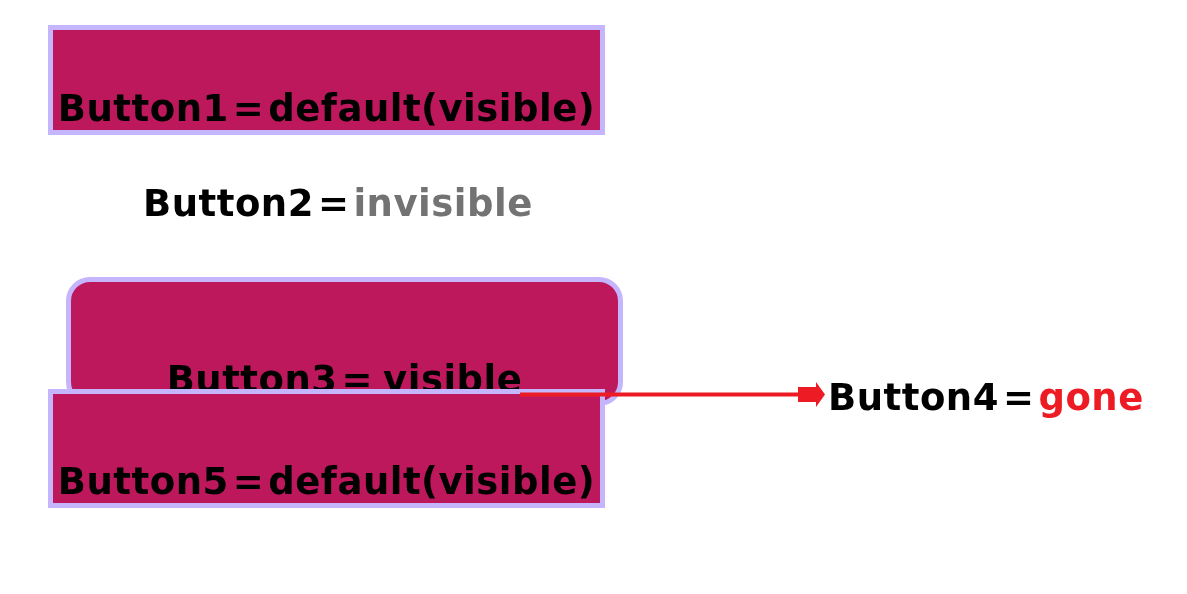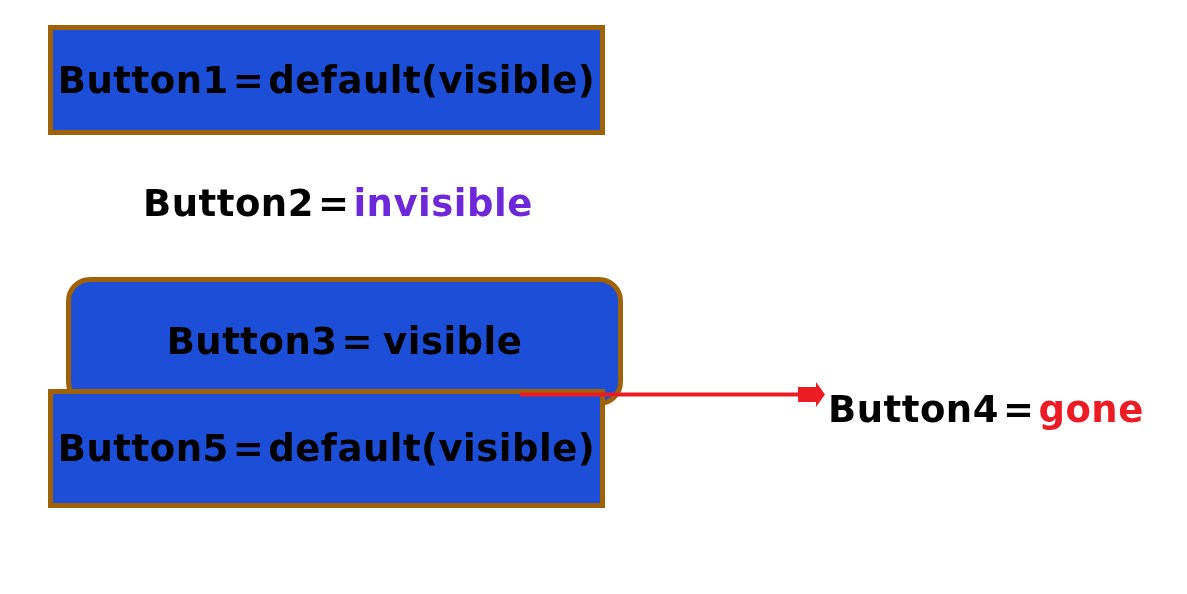--- a/index.html
+++ b/index.html
@@ -12,24 +12,24 @@
     width: 1187px;
     height: 594px;
     background: #ffffff;
     overflow: hidden;
     font-family: "DejaVu Sans", sans-serif;
   }
 
   .btn-box {
     position: absolute;
     box-sizing: border-box;
-    border: 5px solid #a16207;
-    background: #1d4ed8;
+    border: 5px solid #c4b5fd;
+    background: #be185d;
     display: flex;
-    align-items: center;
+    align-items: flex-end;
     justify-content: center;
   }
 
   .btn-label {
     font-family: "DejaVu Sans", sans-serif;
     font-weight: bold;
     font-size: 37px;
     color: #000000;
     white-space: nowrap;
     letter-spacing: 0.5px;
@@ -83,24 +83,23 @@
 
   
   #row-button4 {
     position: absolute;
     left: 828px;
     top: 375px;
     height: 44px;
     display: flex;
     align-items: center;
     white-space: nowrap;
-    margin-top: 12px;
   }
 
-  .accent-blue { color: #6d28d9; }
+  .accent-blue { color: #737373; }
   .accent-red  { color: #ed1c24; }
   .eq { padding: 0 4px; }
 </style>
 </head>
 <body>
 
 <div id="canvas">
 
   <div class="btn-box" id="box-button1">
     <span class="btn-label"><span>Button1</span><span class="eq">=</span><span>default(visible)</span></span>

